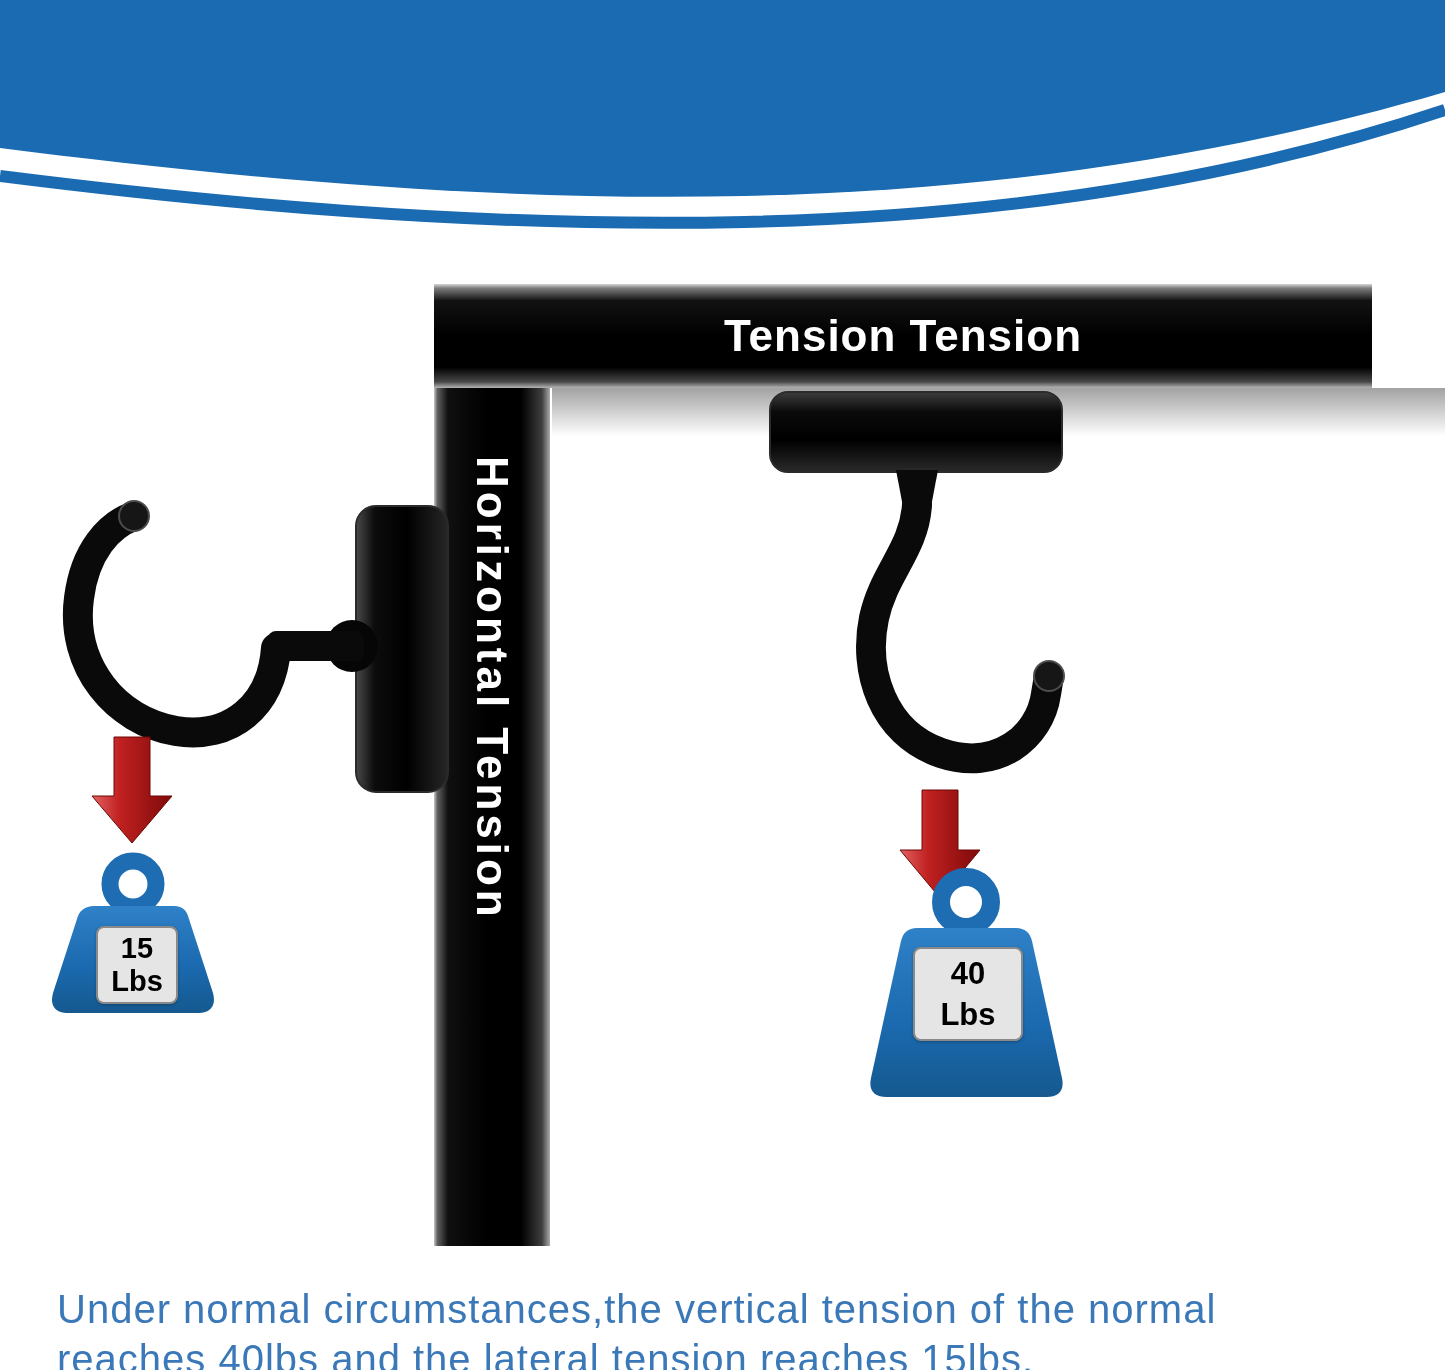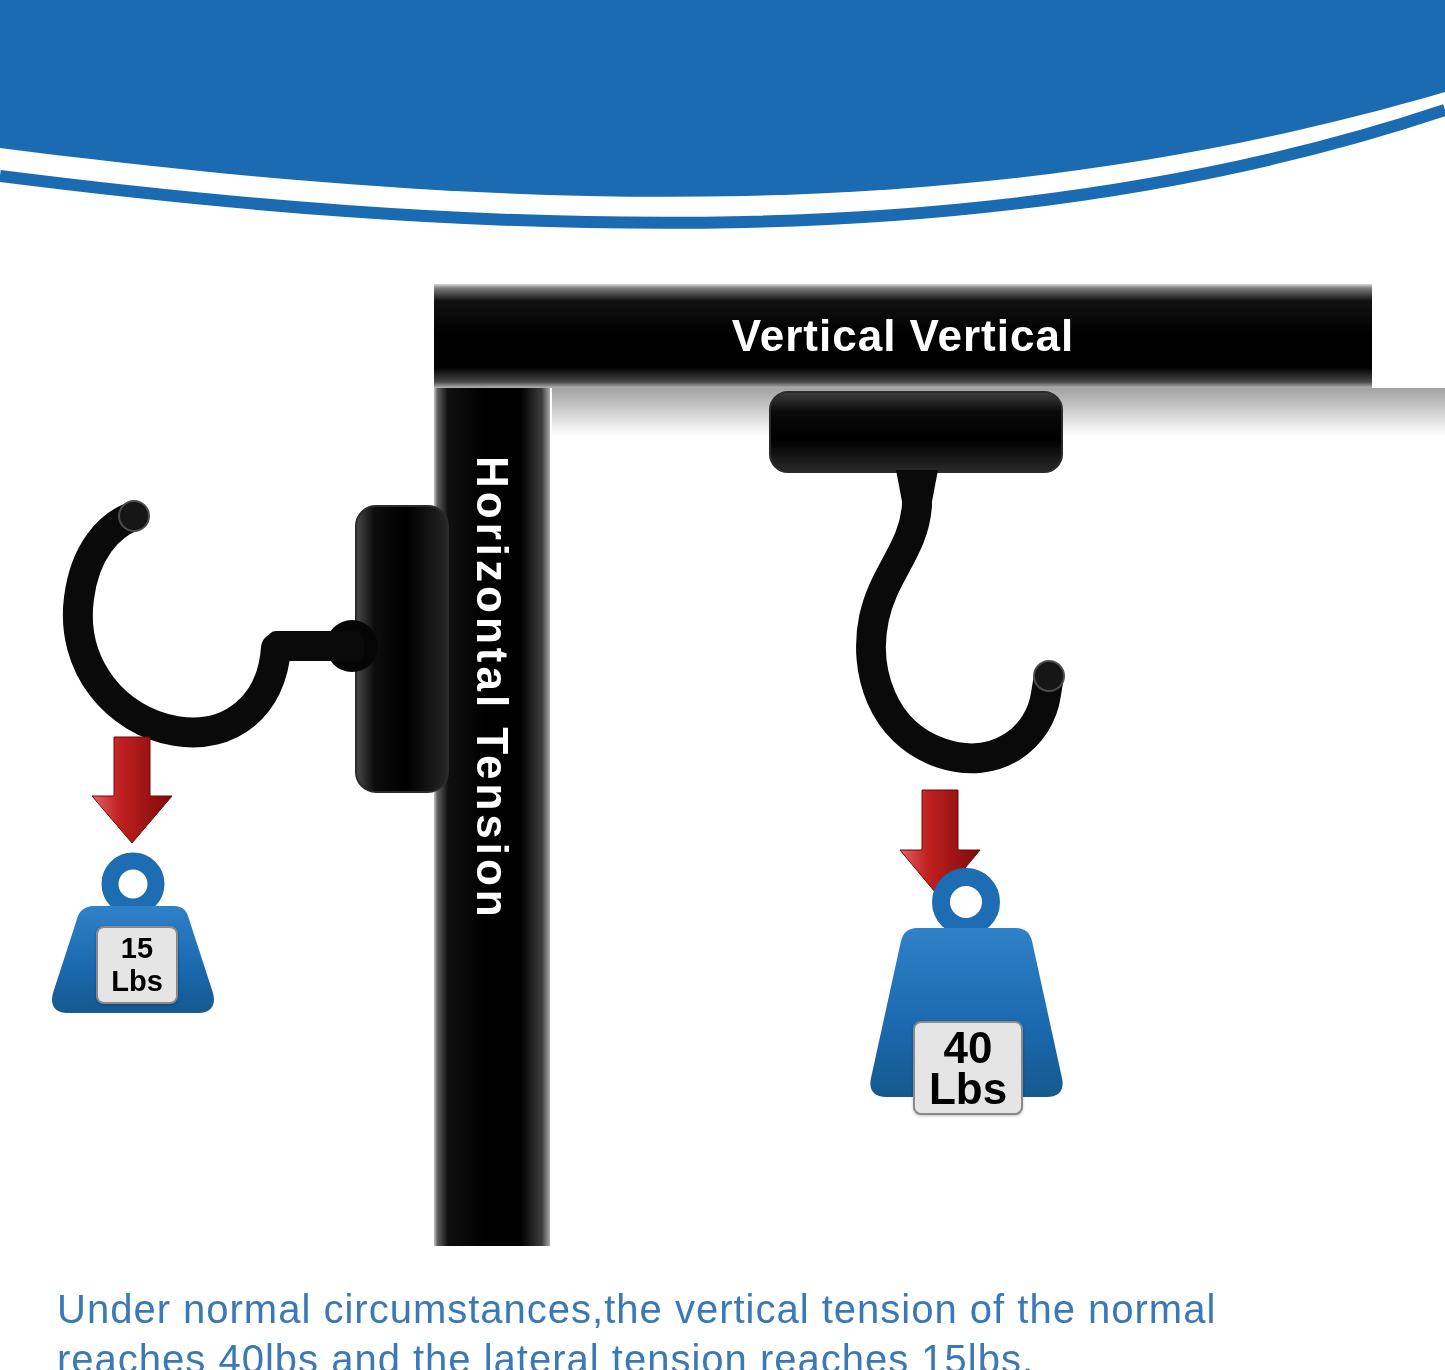--- a/index.html
+++ b/index.html
@@ -39,41 +39,41 @@
   }
   
   .diagram-svg{position:absolute;left:0;top:0;pointer-events:none;}
   
   .weight-label{
     position:absolute;background:#e5e5e5;border:2px solid #8a8a8a;border-radius:8px;
     display:flex;flex-direction:column;align-items:center;justify-content:center;
     color:#000000;font-weight:bold;box-shadow:0 1px 3px rgba(0,0,0,.25);text-align:center;
   }
   .weight-label.left{left:96px;top:926px;width:78px;height:74px;font-size:29px;line-height:33px;}
-  .weight-label.right{left:913px;top:1021px;width:106px;height:90px;font-size:44px;line-height:41px;}
+  .weight-label.right{left:913px;top:947px;width:106px;height:90px;font-size:31px;line-height:41px;}
   
   .footer{
     position:absolute;left:57px;top:1284px;width:1360px;
     color:#3a78b8;font-size:40px;line-height:50px;letter-spacing:1px;
   }
 </style>
 </head>
 <body>
 
 <div id="stage">
 
   <svg class="banner-svg" width="1445" height="260" viewBox="0 0 1445 260">
     <path d="M0,0 L1445,0 L1445,92 C1240,152 1015,190 745,196 C470,202 205,174 0,148 Z" fill="#1a6bb2"></path>
     <path d="M0,176 C205,202 470,228 745,222 C1015,216 1248,176 1445,110" fill="none" stroke="#1a6bb2" stroke-width="12"></path>
   </svg>
 
 
   <div class="vbar"></div>
   <div class="hbar">
-    <span class="hbar-label">Vertical Vertical</span>
+    <span class="hbar-label">Tension Tension</span>
   </div>
   <div class="hbar-shadow"></div>
   <div class="vbar-label-wrap">
     <span class="vbar-label">Horizontal Tension</span>
   </div>
 
   <svg class="diagram-svg" width="1445" height="1370" viewBox="0 0 1445 1370">
     <defs>
       <linearGradient id="discV" x1="0" y1="0" x2="1" y2="0">
         <stop offset="0" stop-color="#4a4a4a"></stop>

